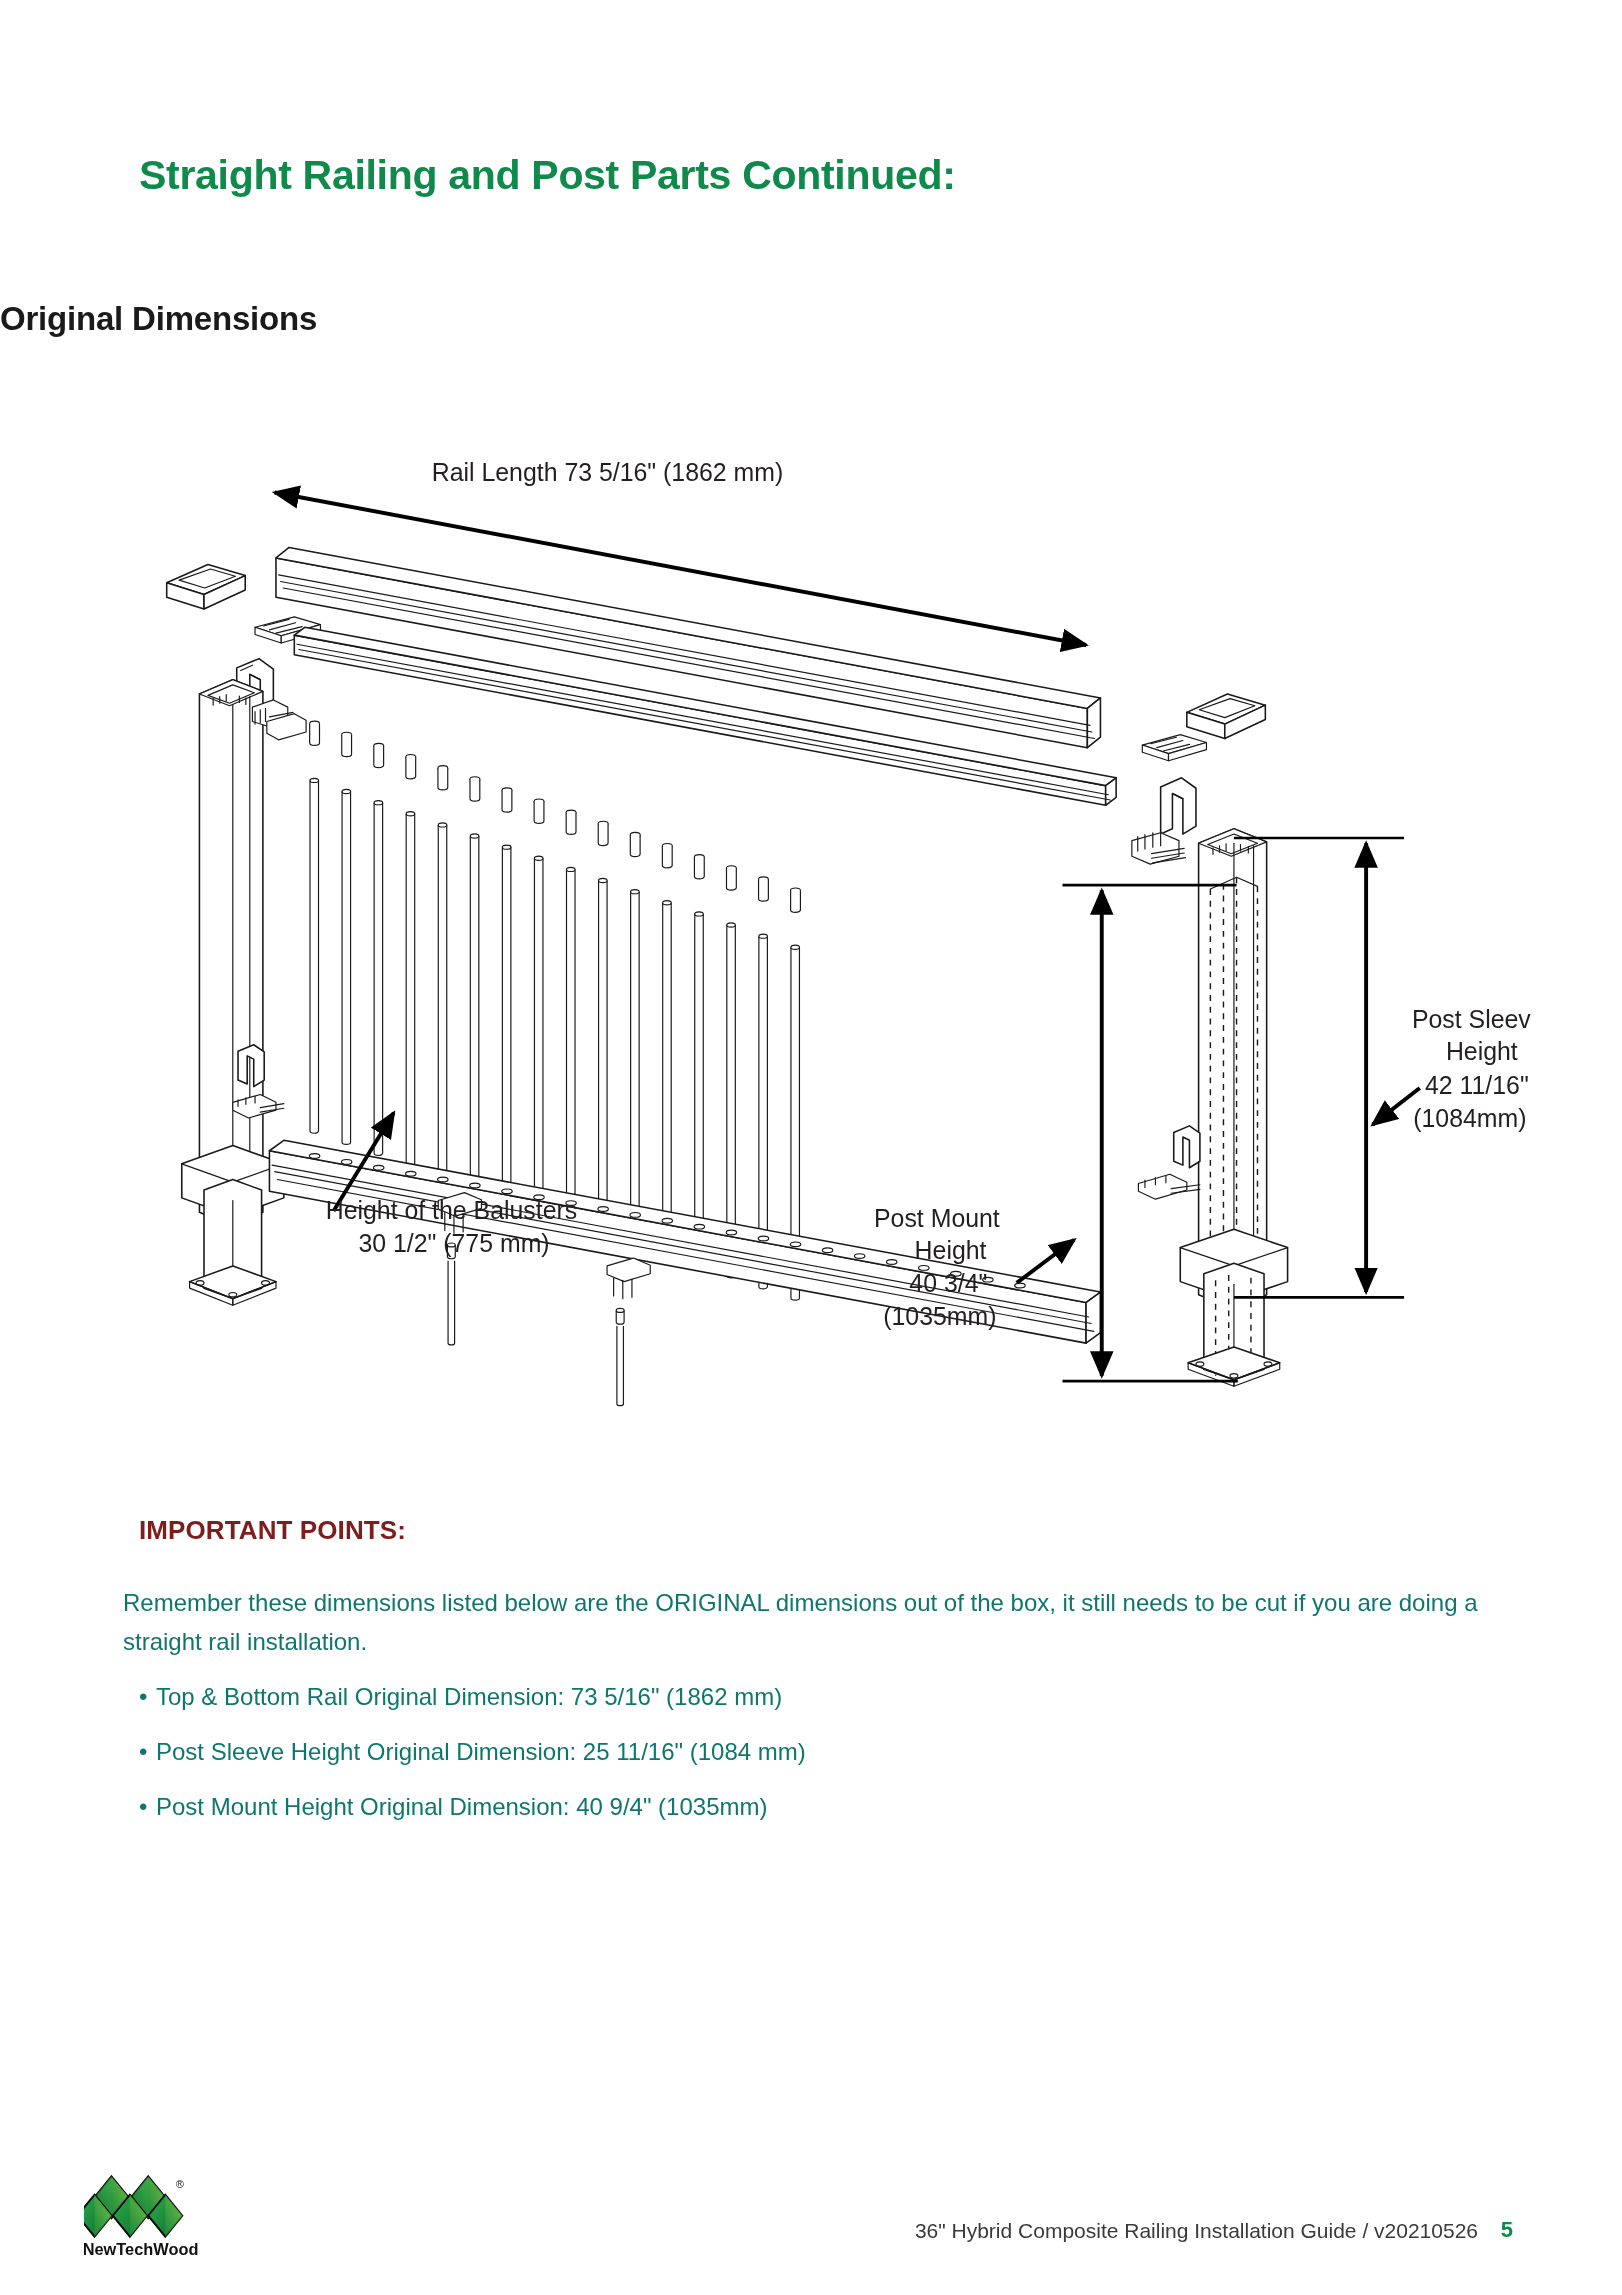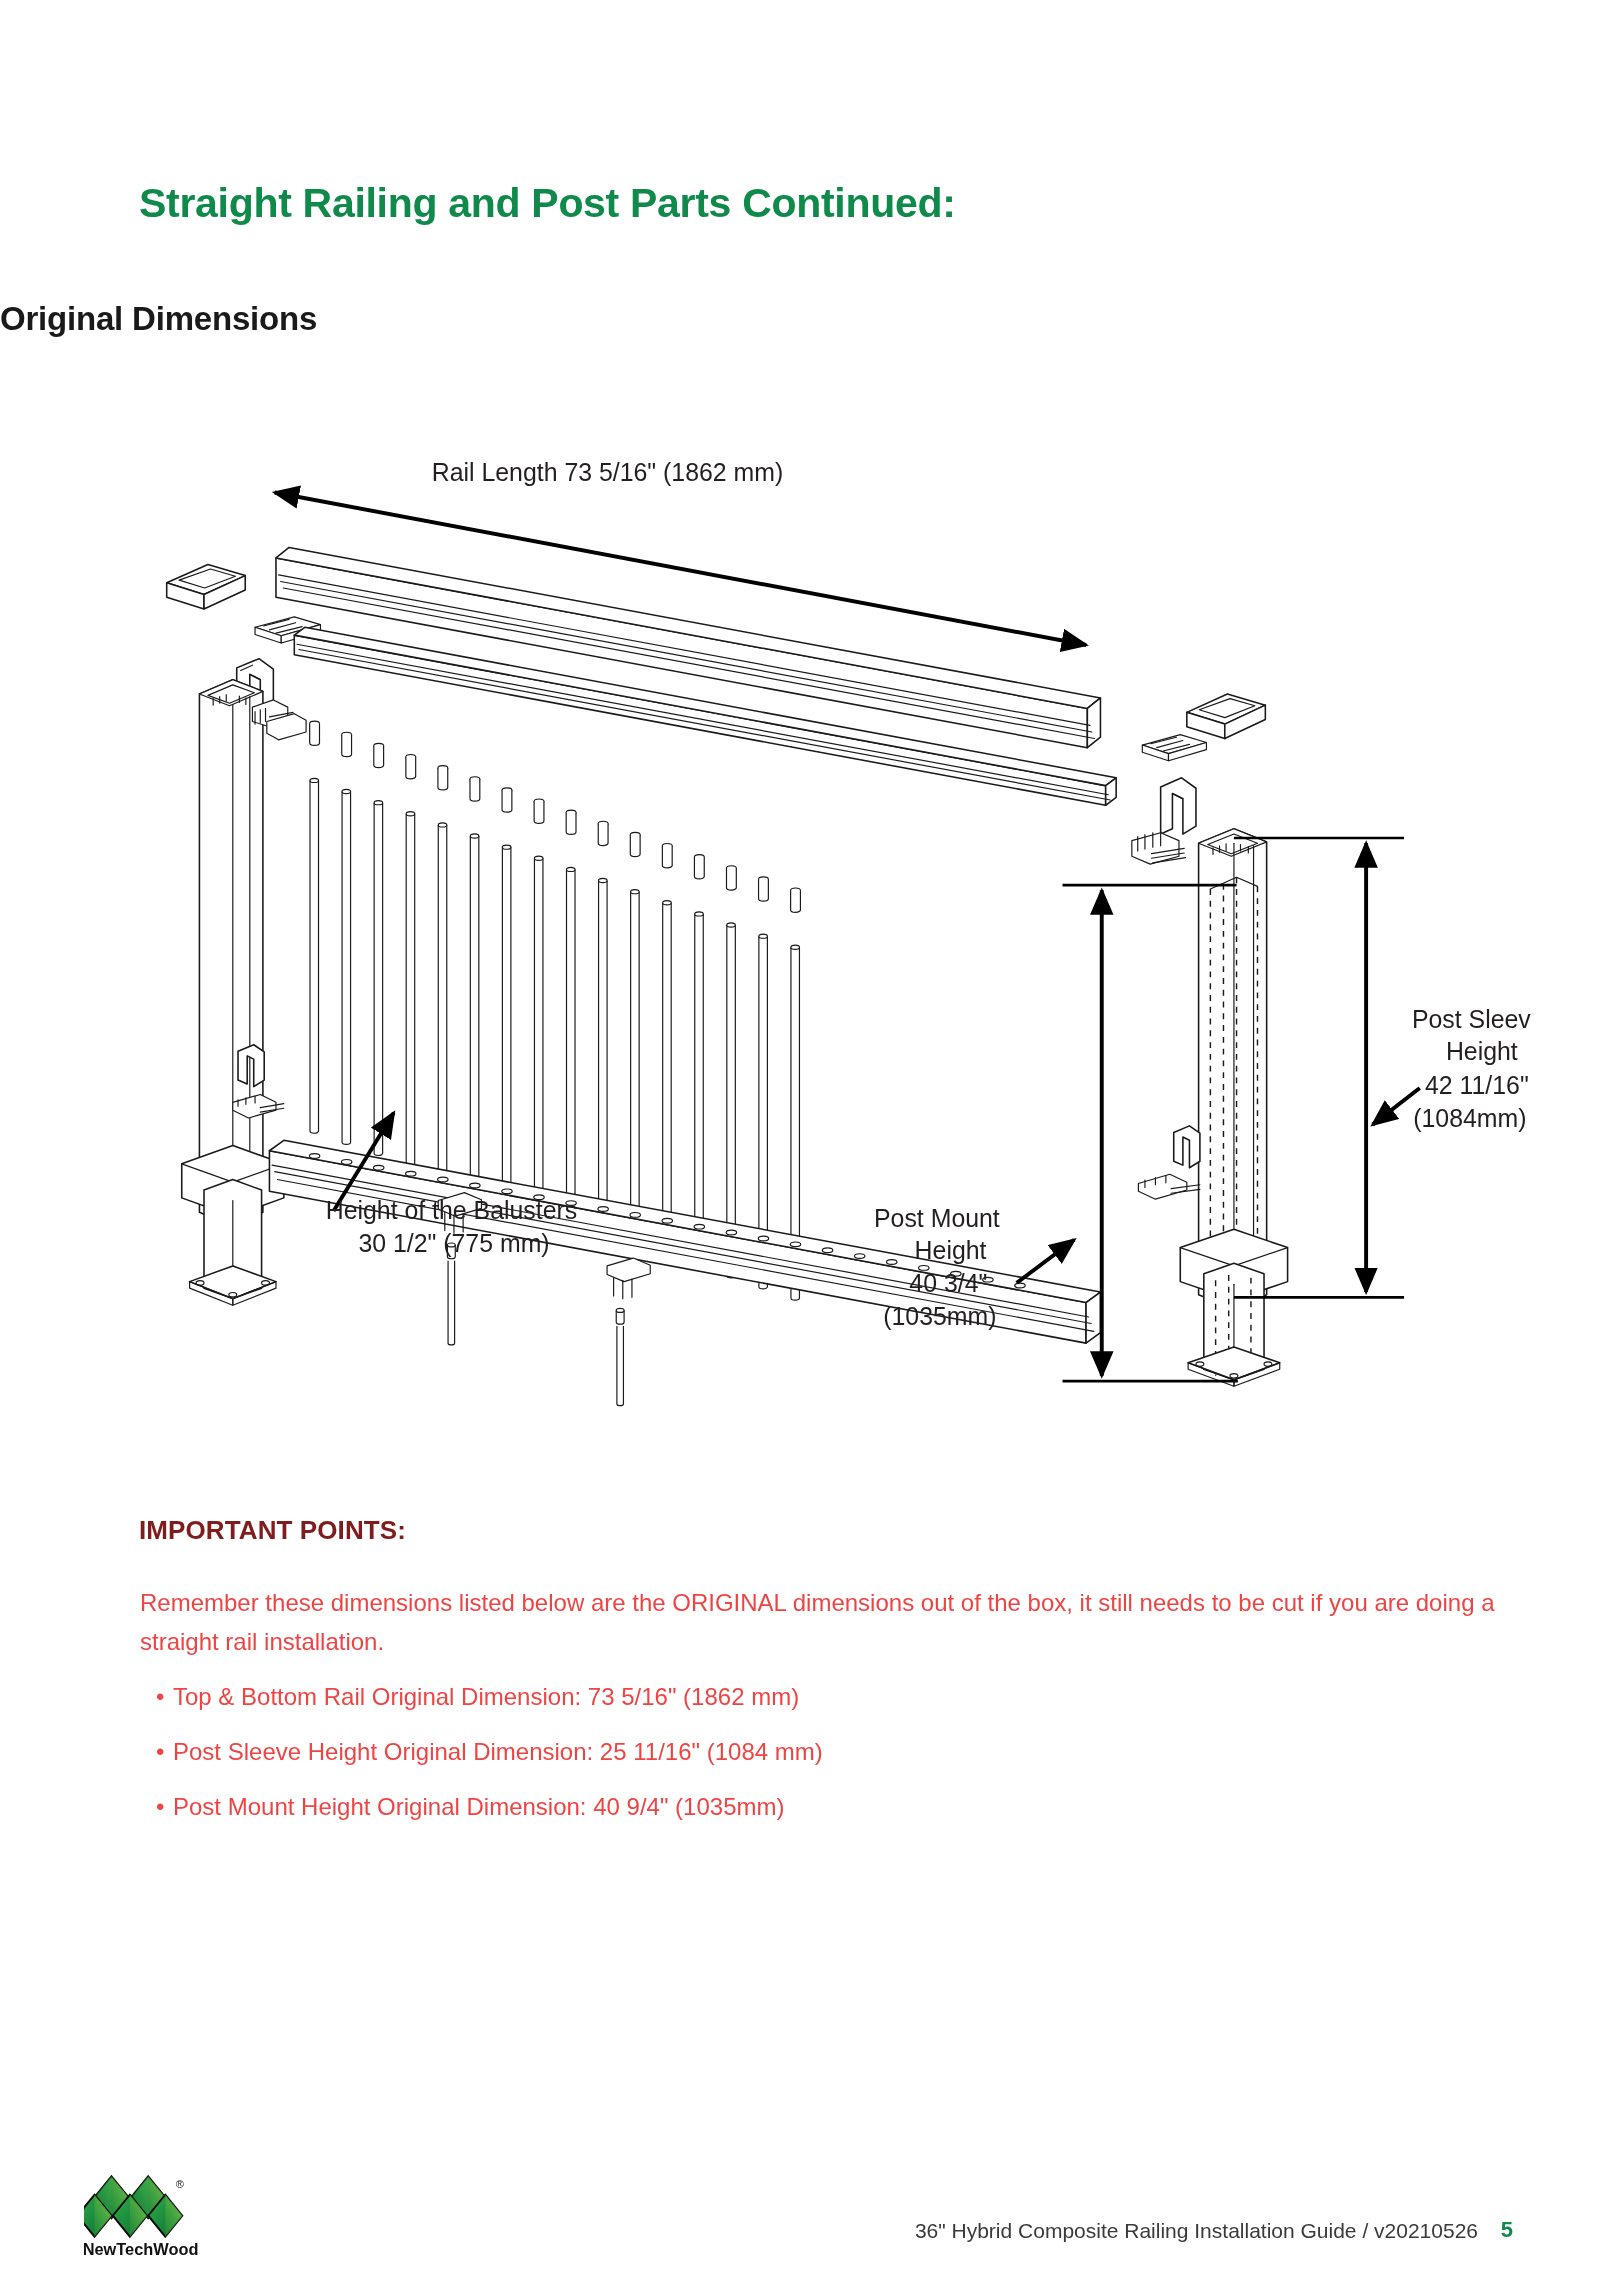--- a/index.html
+++ b/index.html
@@ -24,21 +24,20 @@
   
   .h1-title {
     position: absolute;
     left: 139px;
     top: 152px;
     font-size: 41px;
     font-weight: bold;
     letter-spacing: -0.3px;
     color: #0f8a4b;
     white-space: nowrap;
-    margin-top: 28px;
   }
   .h2-title {
     position: absolute;
     left: 0;
     right: 0;
     top: 300px;
     text-align: left;
     font-size: 33px;
     font-weight: bold;
     color: #1a1a1a;
@@ -61,26 +60,26 @@
     position: absolute;
     left: 139px;
     top: 1515px;
     font-size: 26px;
     font-weight: bold;
     color: #7f1d1d;
     letter-spacing: 0.1px;
   }
   .ip-body {
     position: absolute;
-    left: 140px;
+    left: 123px;
     top: 1584px;
     width: 1355px;
     font-size: 24px;
     line-height: 1.62;
-    color: #ef4444;
+    color: #0f766e;
   }
   .ip-body p { margin: 0; }
   .ip-list { margin: 2.6px 0 0 0; padding: 0; list-style: none; }
   .ip-list li { margin: 16px; padding: 0; }
   .bullet-dot { display: inline-block; width: 17px; }
 
   
   .footer {
     position: absolute;
     left: 0;

